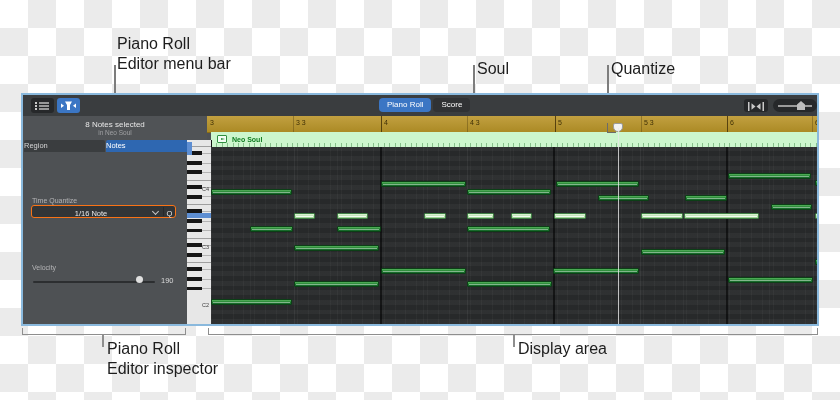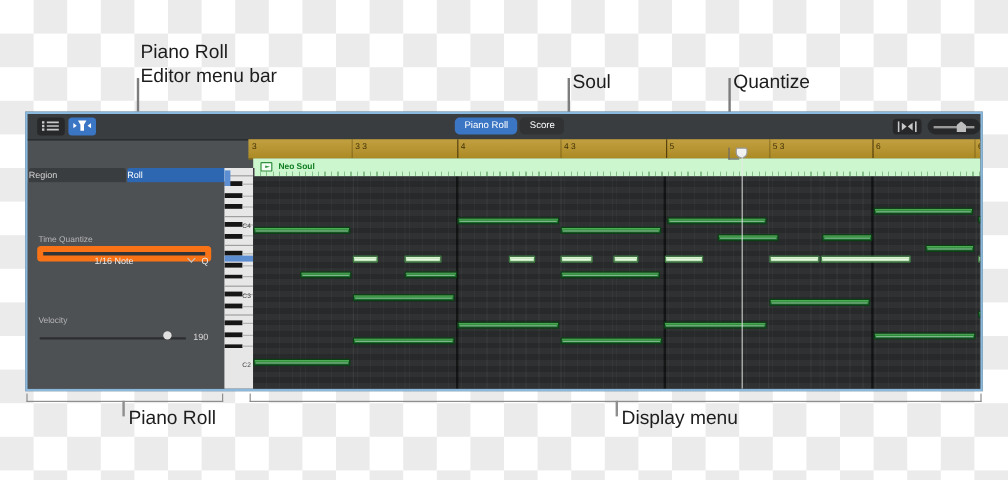--- a/index.html
+++ b/index.html
@@ -28,21 +28,21 @@
   .insp-header{position:absolute;left:0;top:21px;width:184px;height:24px;background:#505356;text-align:center;}
   .insp-header .sel{margin-top:4px;font-size:8px;color:#e6e6e6;}
   .insp-header .ctx{font-size:6.5px;color:#9fa0a3;}
   .tabs{position:absolute;left:0;top:45px;width:184px;height:12px;display:flex;}
   .tab{width:81px;height:12px;line-height:12px;text-align:left;font-size:7.5px;color:#d4d4d4;background:#3a3d3f;border-radius:2px 2px 0 0;margin-left:1px;}
   .tab.active{background:var(--accent-blue,#2e67b1);color:#fff;width:82px;}
   .insp-body{position:absolute;left:0;top:57px;width:164px;height:172px;background:#4e5154;}
   .lbl{position:absolute;font-size:7px;color:#b4b4b6;}
   .lbl.tq{left:9px;top:45px;}
   .lbl.vel{left:9px;top:112px;}
-  .dropdown{position:absolute;left:8px;top:53px;width:145px;height:13px;background:#323537;border:5px solid #f97316;border-radius:3px;box-sizing:border-box;}
+  .dropdown{position:absolute;left:8px;top:53px;width:145px;height:13px;background:#323537;border:1px solid #f97316;border-radius:3px;box-sizing:border-box;}
   .ddval{position:absolute;left:0;width:118px;text-align:center;top:2.5px;font-size:7.5px;color:#e8e8e8;}
   .chev{position:absolute;left:121px;top:3px;width:4px;height:4px;border-right:1.2px solid #c6c6c6;border-bottom:1.2px solid #c6c6c6;transform:rotate(45deg);}
   .dddiv{position:absolute;left:131px;top:1px;bottom:1px;width:1px;background:#27292b;}
   .qbtn{position:absolute;left:132px;right:0;top:2.5px;text-align:center;font-size:7.5px;color:#e8e8e8;}
   .slider{position:absolute;left:10px;top:126px;width:122px;height:8px;}
   .track{position:absolute;left:0;right:0;top:3px;height:2px;background:#2c2e30;border-radius:1px;}
   .handle{position:absolute;left:103px;top:-2.5px;width:7px;height:7px;border-radius:50%;background:#e0e0e0;}
   .velval{position:absolute;left:138px;top:124px;font-size:7.5px;color:#d8d8d8;}
   
   .ruler{position:absolute;left:184px;top:21px;width:610px;height:16px;background:linear-gradient(180deg,#c2a040,#ab8a25);border-bottom:1px solid #8a6d15;overflow:hidden;}
@@ -142,24 +142,28 @@
               <path d="M12.5 1.2 L8.5 4.5 12.5 7.8z" fill="#c9c9c9"></path>
             </svg>
         </span>
       </div>
       <div class="zoompill">
         <div class="zline"></div>
         <div class="zthumb"></div>
       </div>
     </div>
 
+    <div class="insp-header">
+      <div class="sel">8 Notes selected</div>
+      <div class="ctx">in Neo Soul</div>
+    </div>
 
     <div class="tabs">
       <div class="tab">Region</div>
-      <div class="tab active">Roll</div>
+      <div class="tab active">Notes</div>
     </div>
 
     <div class="insp-body">
       <div class="lbl tq">Time Quantize</div>
       <div class="dropdown">
         <span class="ddval">1/16 Note</span>
         <span class="chev"></span>
         <span class="dddiv"></span>
         <span class="qbtn">Q</span>
       </div>
@@ -284,19 +288,20 @@
 
     <div class="ph-bracket"></div>
     <div class="ph-marker"></div>
     <div class="ph-line" style="left: 595px;"></div>
   </div>
 
   <div class="brk" style="left:22px;top:328px;width:162px;"></div>
   <div class="btick" style="left:102px;top:334px;height:13px;"></div>
   <div class="ann" style="left:107px;top:339px;">
     <div>Piano Roll</div>
+    <div>Editor inspector</div>
   </div>
 
   <div class="brk" style="left:208px;top:328px;width:608px;"></div>
   <div class="btick" style="left:513px;top:334px;height:13px;"></div>
-  <div class="ann" style="left:518px;top:339px;">Display menu</div>
+  <div class="ann" style="left:518px;top:339px;">Display area</div>
 
 </div>
 
 </body></html>

